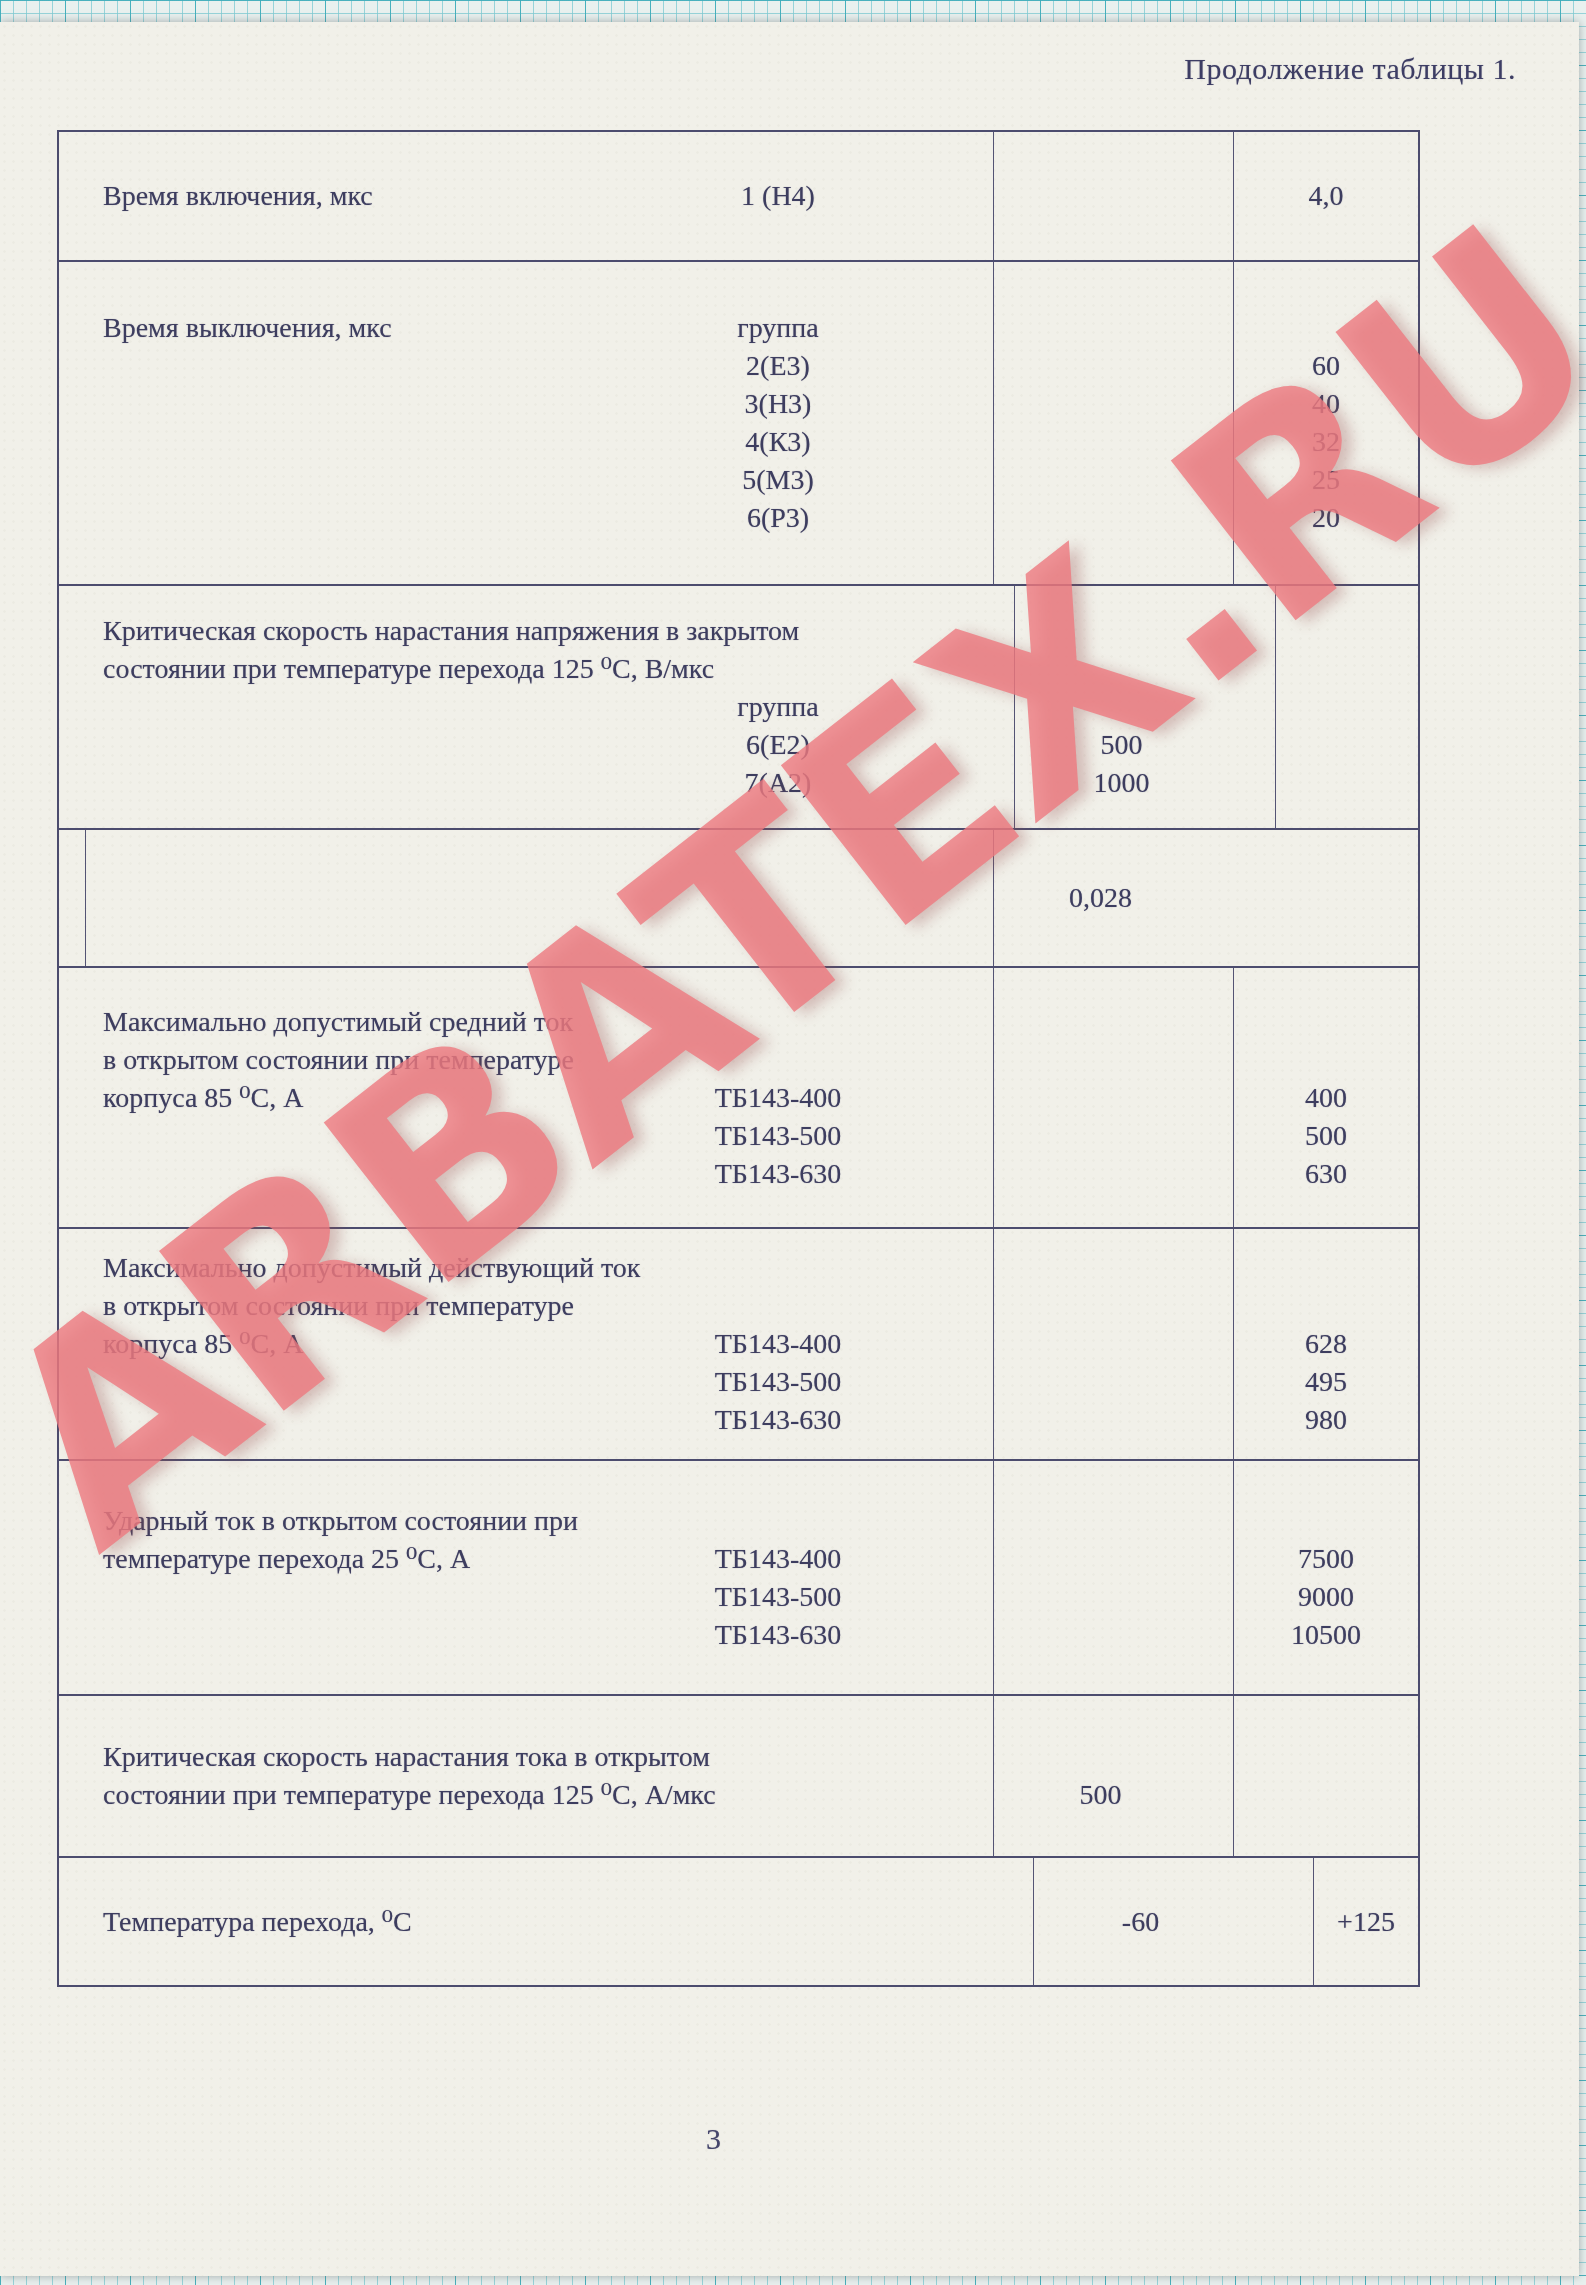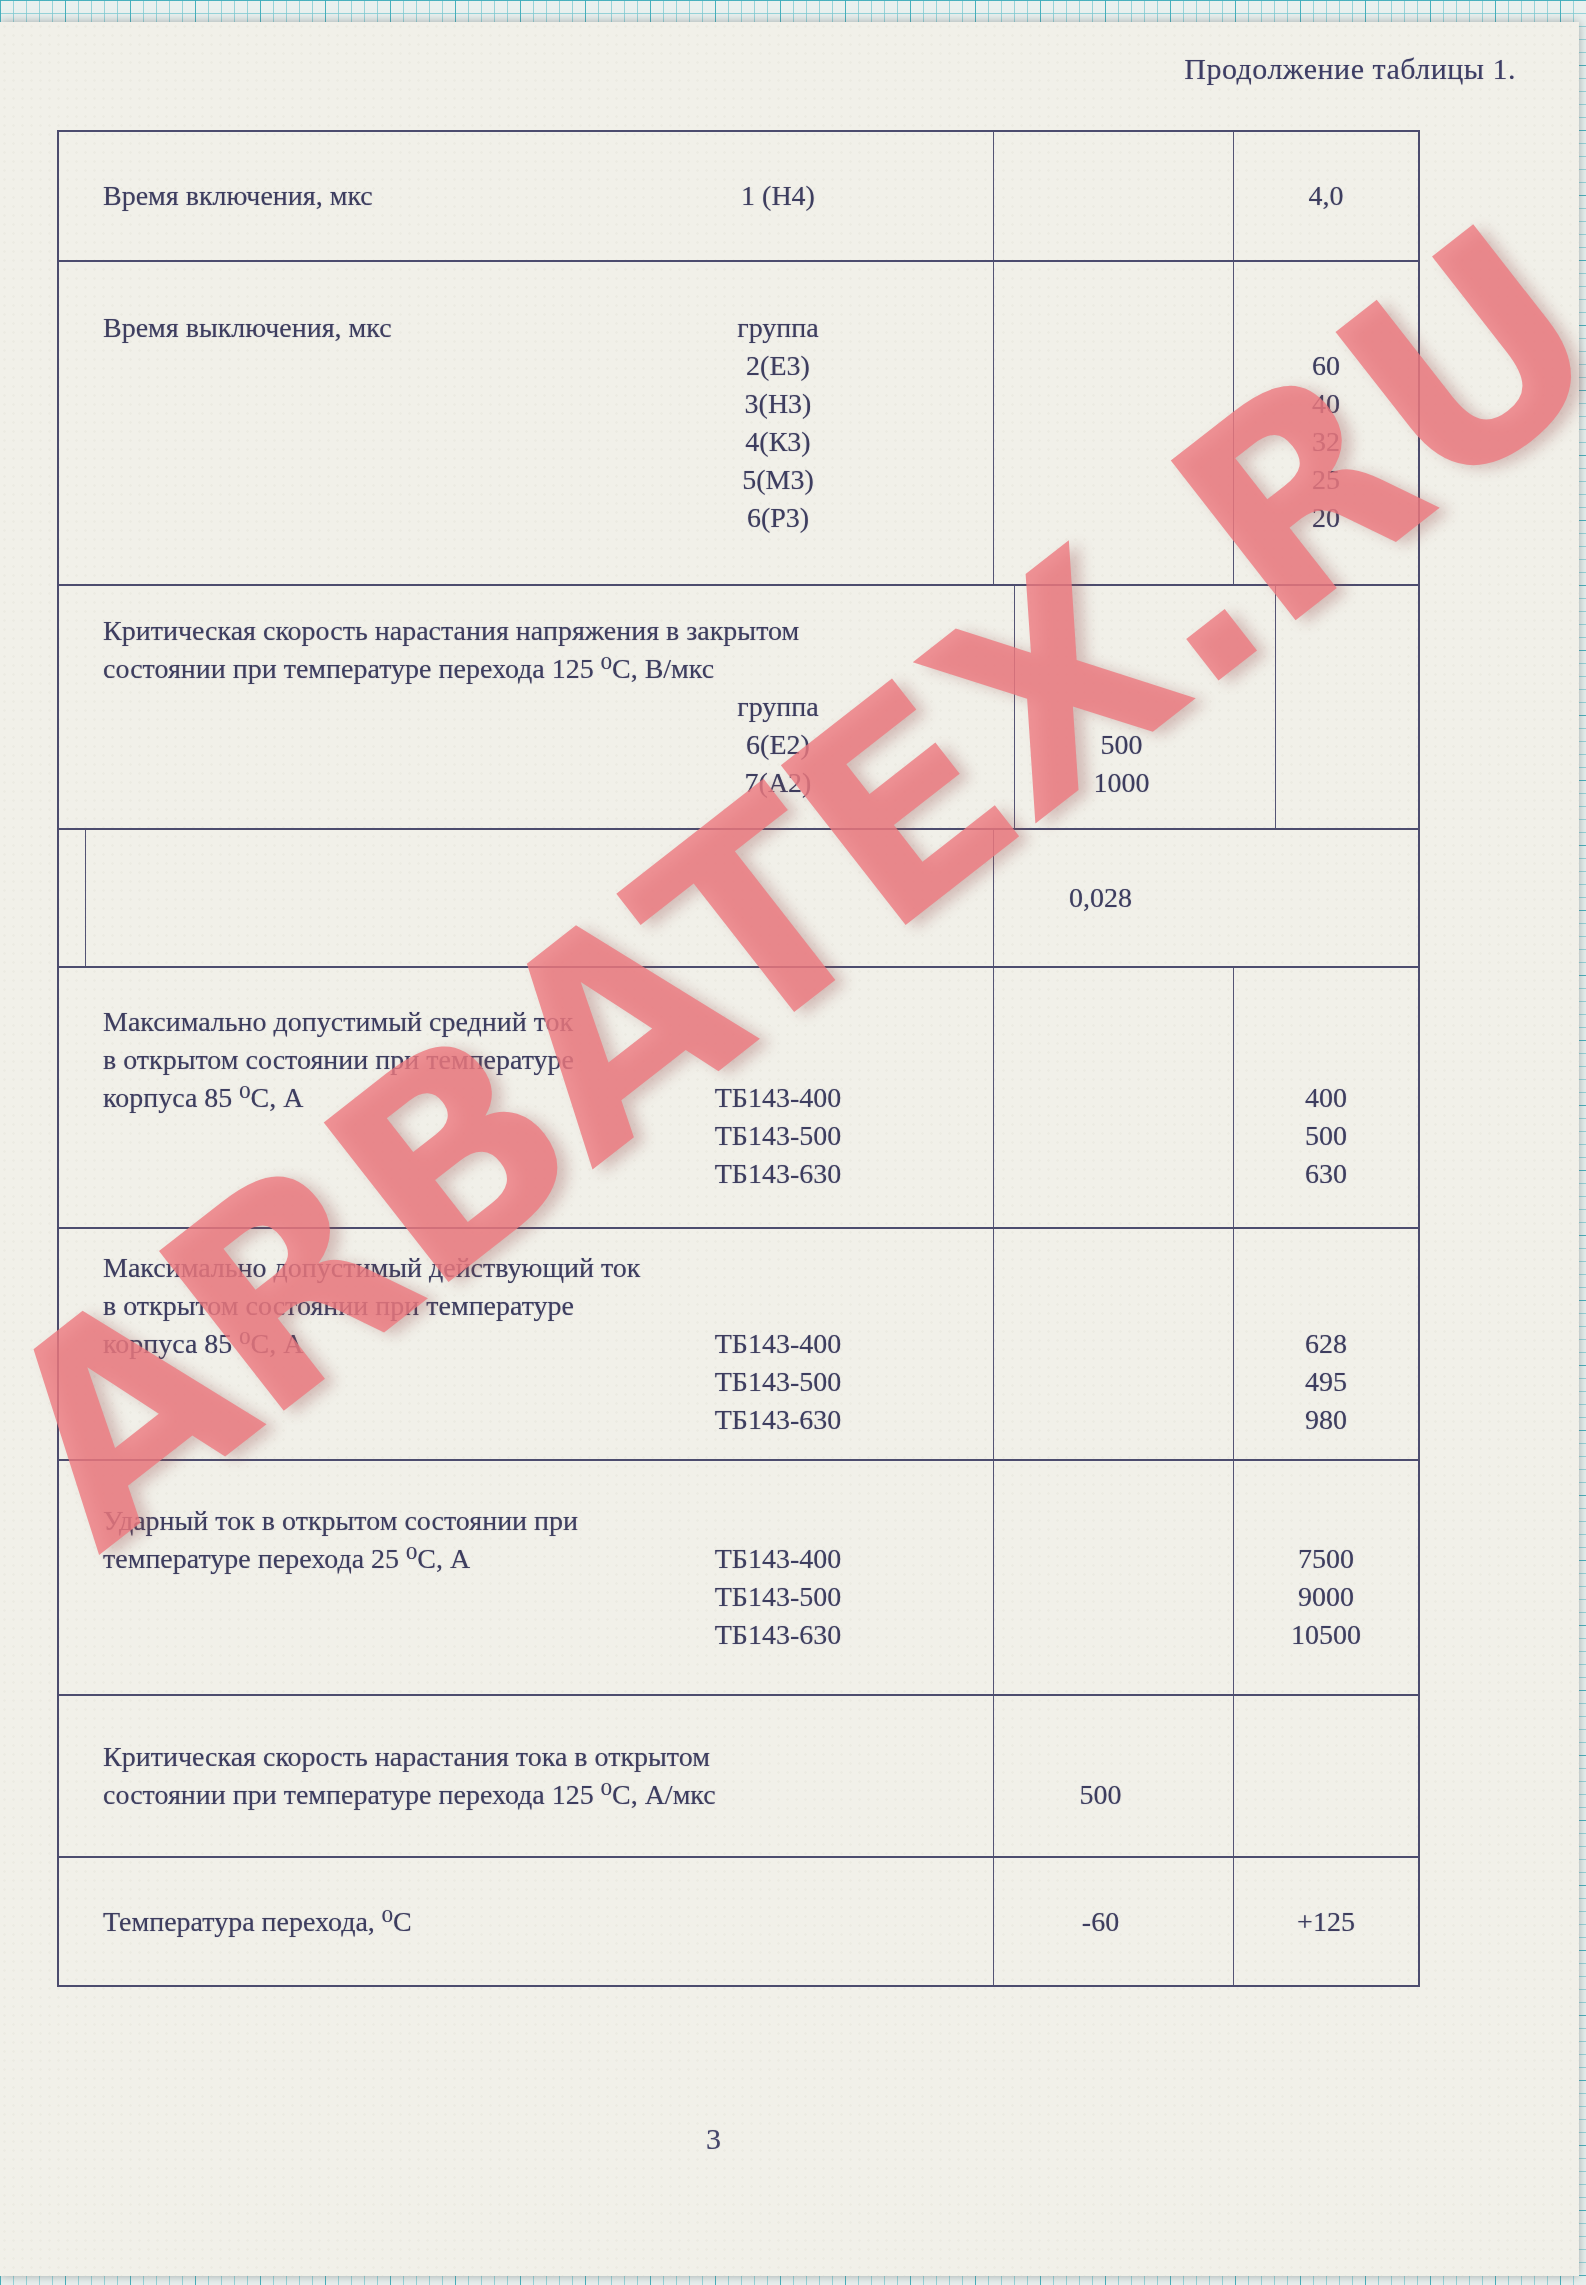--- a/index.html
+++ b/index.html
@@ -274,21 +274,21 @@
           </div>
           <div class="cell c2">
             <div class="line"></div>
             <div class="line">500</div>
           </div>
           <div class="cell c3">
             <div class="line"></div>
             <div class="line"></div>
           </div>
         </div>
-        <div class="row" style="height: 127px;">
+        <div class="row" style="height: 127px; gap: 40px;">
           <div class="cell c1">
             <div class="line">
               <span class="lbl">Температура перехода, ⁰С</span>
             </div>
           </div>
           <div class="cell c2">
             <div class="line">-60</div>
           </div>
           <div class="cell c3">
             <div class="line">+125</div>

